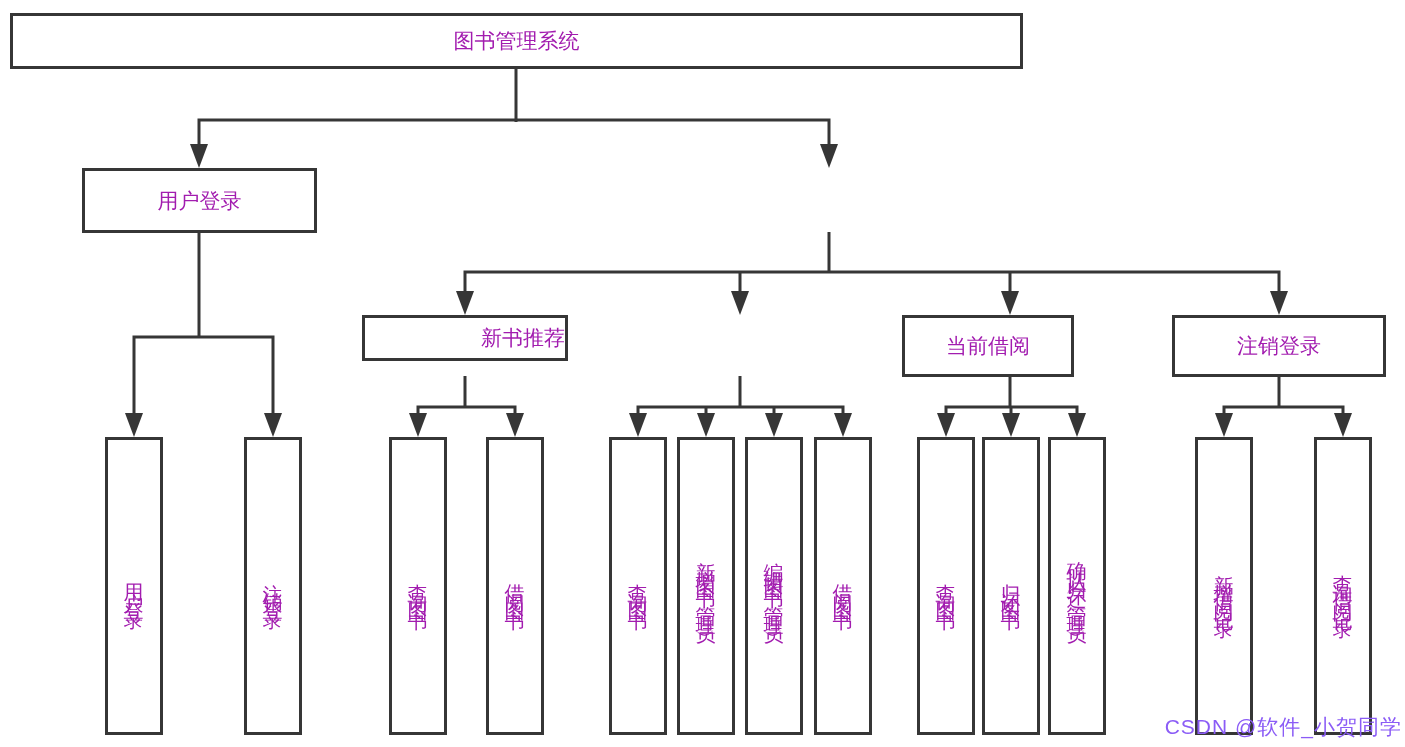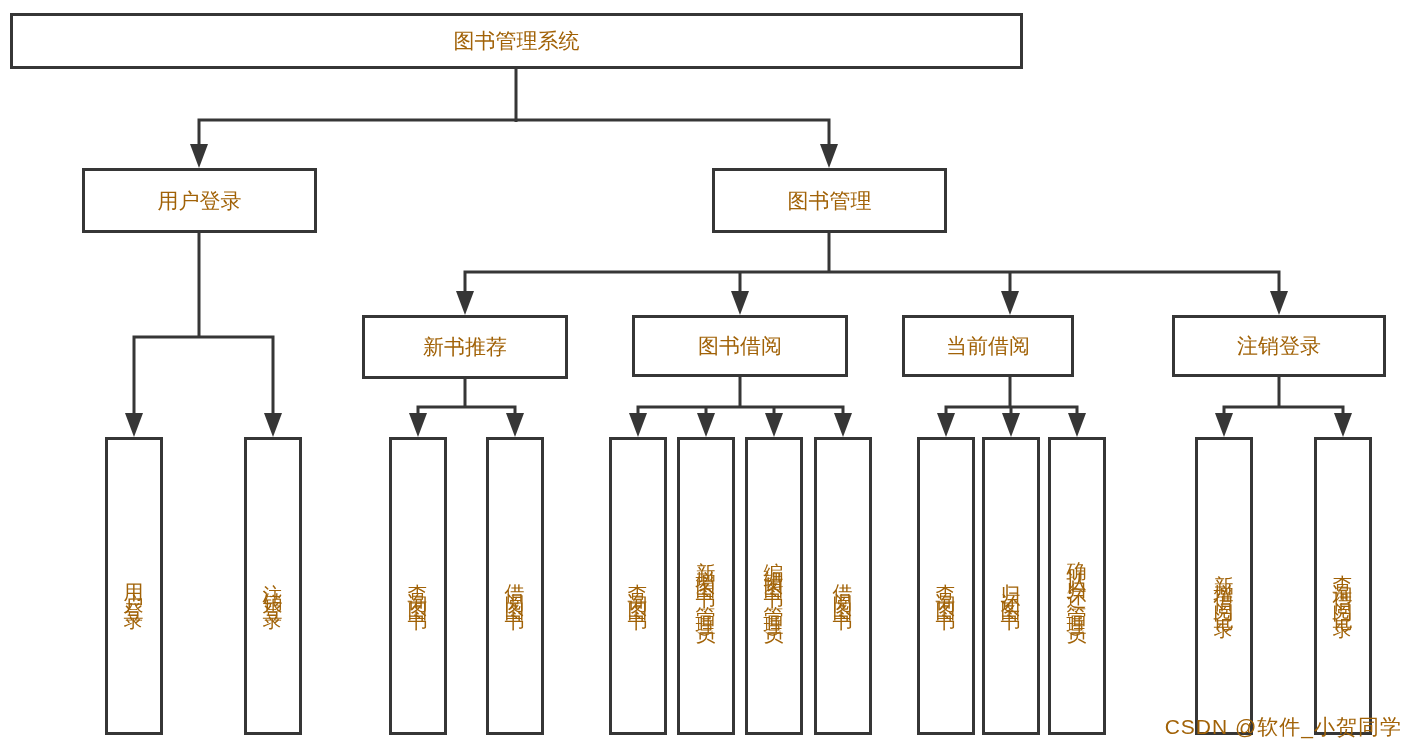--- a/index.html
+++ b/index.html
@@ -12,37 +12,37 @@
   }
   .connectors {
     position:absolute; left:0; top:0; width:1405px; height:747px;
   }
   .node {
     position:absolute;
     box-sizing:border-box;
     background:#ffffff;
     border:3px solid #363636;
     display:flex; align-items:center; justify-content:center;
-    color:#a16207;
+    color:#a21caf;
     font-size:21px;
   }
   .node span { white-space:nowrap; }
   .vnode { font-size:20px; }
   .vnode span {
     writing-mode:vertical-rl;
     text-orientation:mixed;
     letter-spacing:9px;
     line-height:1.1;
     white-space:normal;
   }
   .watermark {
     position:absolute;
     right:3px; bottom:6px;
     font-size:21px;
-    color:#a16207;
+    color:#8b5cf6;
     letter-spacing:1px;
     pointer-events:none;
   }
 </style>
 </head>
 <body>
 
 <div class="canvas">
 
   <svg class="connectors" viewBox="0 0 1405 747" xmlns="http://www.w3.org/2000/svg">
@@ -78,29 +78,23 @@
     </g>
   </svg>
 
   <div class="node" style="left:10px; top:13px; width:1013px; height:56px;">
     <span>图书管理系统</span>
   </div>
 
   <div class="node" style="left:82px; top:168px; width:235px; height:65px;">
     <span>用户登录</span>
   </div>
-  <div class="node" style="left:712px; top:168px; width:235px; height:65px;">
-    <span>图书管理</span>
-  </div>
 
-  <div class="node" style="left:362px; top:315px; width:206px; height:64px;">
+  <div class="node" style="left:362px; top:315px; width:206px; height:46px;justify-content:flex-end;">
     <span>新书推荐</span>
-  </div>
-  <div class="node" style="left:632px; top:315px; width:216px; height:62px;">
-    <span>图书借阅</span>
   </div>
   <div class="node" style="left:902px; top:315px; width:172px; height:62px;">
     <span>当前借阅</span>
   </div>
   <div class="node" style="left:1172px; top:315px; width:214px; height:62px;">
     <span>注销登录</span>
   </div>
 
   <div class="node vnode" style="left:105px; top:437px; width:58px; height:298px;">
     <span>用户登录</span>

